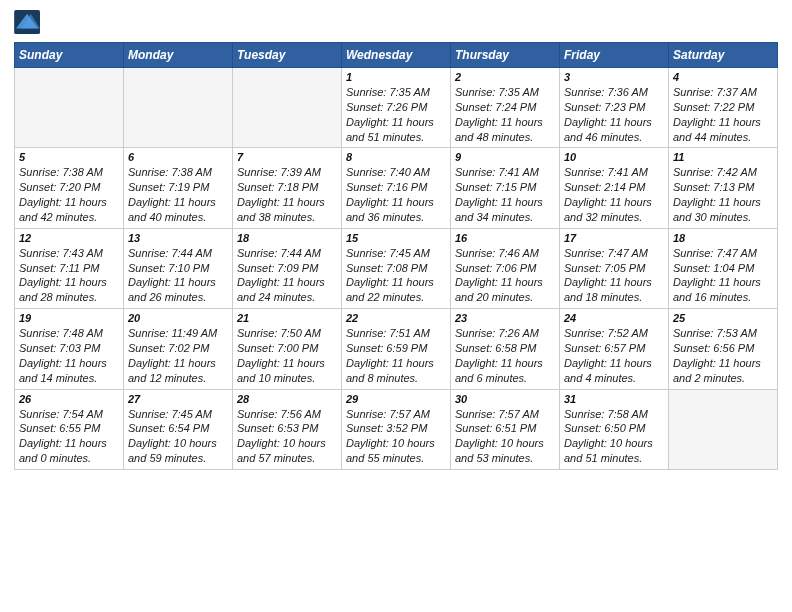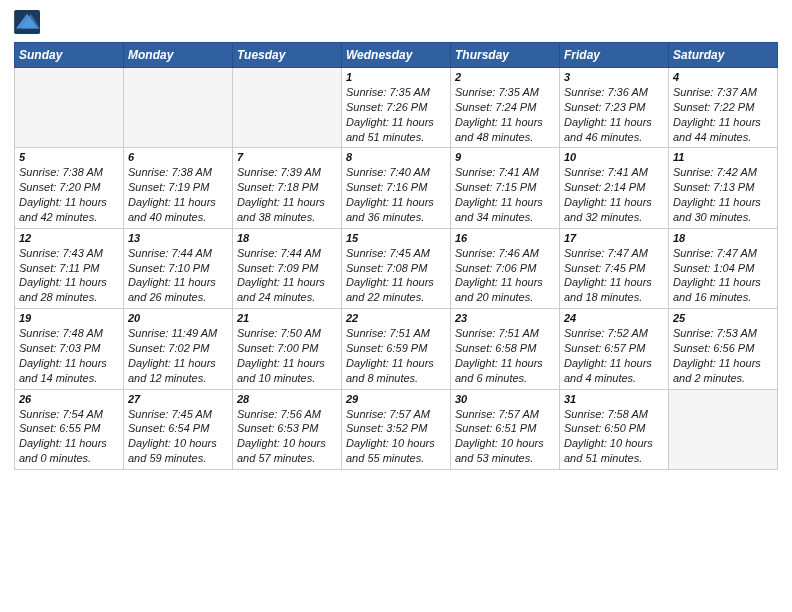--- a/index.html
+++ b/index.html
@@ -244,21 +244,21 @@
           <td>
             <div class="day-number">16</div>
             <div class="cell-text">Sunrise: 7:46 AM
 Sunset: 7:06 PM
 Daylight: 11 hours
 and 20 minutes.</div>
           </td>
           <td>
             <div class="day-number">17</div>
             <div class="cell-text">Sunrise: 7:47 AM
-Sunset: 7:45 PM
+Sunset: 7:05 PM
 Daylight: 11 hours
 and 18 minutes.</div>
           </td>
           <td>
             <div class="day-number">18</div>
             <div class="cell-text">Sunrise: 7:47 AM
 Sunset: 1:04 PM
 Daylight: 11 hours
 and 16 minutes.</div>
           </td>
@@ -287,21 +287,21 @@
           </td>
           <td>
             <div class="day-number">22</div>
             <div class="cell-text">Sunrise: 7:51 AM
 Sunset: 6:59 PM
 Daylight: 11 hours
 and 8 minutes.</div>
           </td>
           <td>
             <div class="day-number">23</div>
-            <div class="cell-text">Sunrise: 7:51 AM
+            <div class="cell-text">Sunrise: 7:26 AM
 Sunset: 6:58 PM
 Daylight: 11 hours
 and 6 minutes.</div>
           </td>
           <td>
             <div class="day-number">24</div>
             <div class="cell-text">Sunrise: 7:52 AM
 Sunset: 6:57 PM
 Daylight: 11 hours
 and 4 minutes.</div>

